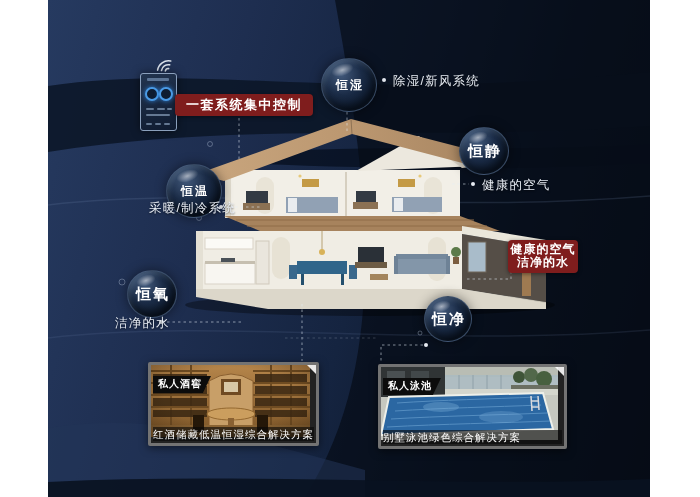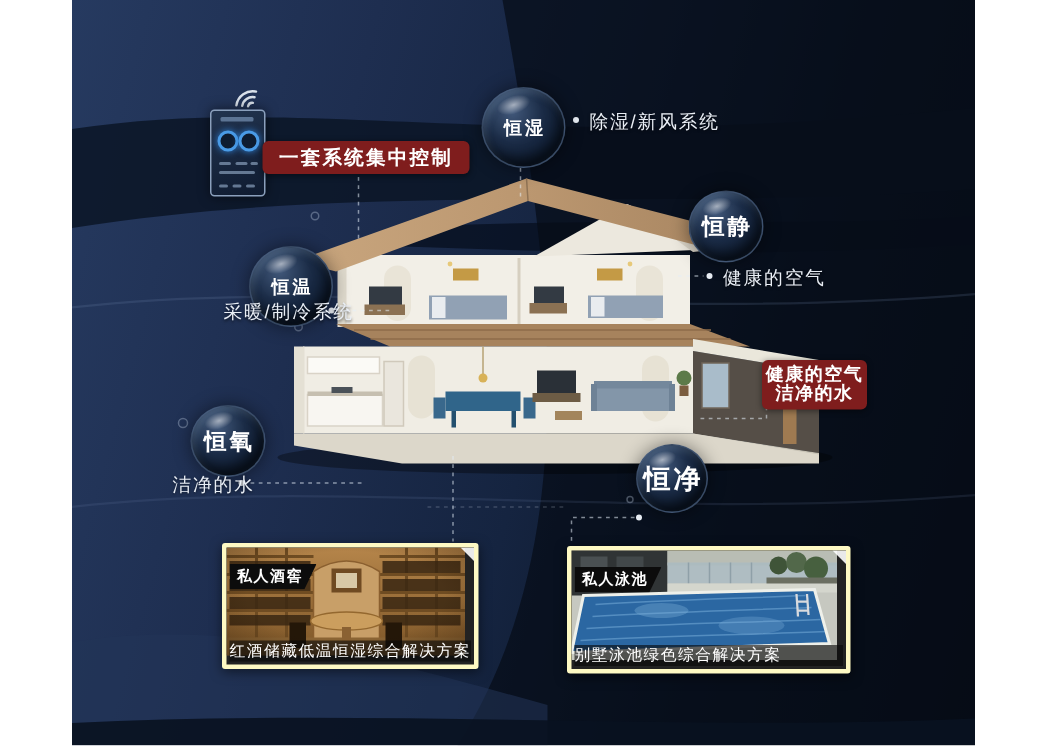--- a/index.html
+++ b/index.html
@@ -13,21 +13,21 @@
   .bubble{position:absolute;z-index:4;border-radius:50%;color:#fff;font-weight:700;
           display:flex;align-items:center;justify-content:center;letter-spacing:2px;padding-left:2px;
           background:radial-gradient(circle at 36% 30%,#41587a 0%,#1b2c47 40%,#0d1a2e 72%,#24364f 100%);
           border:1px solid rgba(130,155,190,.35);
           box-shadow:inset -3px -5px 8px rgba(0,0,0,.55),inset 2px 3px 5px rgba(160,190,225,.25),0 0 12px rgba(0,0,0,.45);}
   .bubble::after{content:"";position:absolute;left:16%;top:9%;width:42%;height:24%;border-radius:50%;
           background:radial-gradient(ellipse at center,rgba(255,255,255,.55),rgba(255,255,255,0) 70%);
           transform:rotate(-18deg);}
   .b-lg{width:52px;height:52px;font-size:12px;}
   .b-md{width:46px;height:46px;font-size:15px;}
-  .b-sm{width:44px;height:44px;font-size:18px;}
+  .b-sm{width:44px;height:44px;font-size:15px;}
   .p-shi{left:321px;top:58px}.p-jing{left:459px;top:127px}.p-wen{left:166px;top:164px}
   .p-yang{left:127px;top:270px}.p-jjing{left:424px;top:296px}
 
   
   .syslabel{position:absolute;z-index:5;color:#e9eef5;font-size:12.5px;letter-spacing:1.2px;white-space:nowrap;
             text-shadow:0 1px 2px rgba(0,0,0,.6);}
   .l-shi{left:393px;top:73px}.l-jing{left:482px;top:177px}.l-wen{left:149px;top:200px}
   .l-yang{left:115px;top:315px}.l-jjing{left:432px;top:338px}
 
   
@@ -44,21 +44,21 @@
   .phone .knob{position:absolute;top:13px;width:10px;height:10px;border-radius:50%;background:#0e1c30;
          border:2px solid #4a9be6;box-shadow:0 0 5px #2f7fd4;}
   .knob.k1{left:4px}.knob.k2{left:18px}
   .phone .row{position:absolute;height:2px;background:#7388a3;border-radius:1px;opacity:.85;}
   .r1{left:5px;top:34px;width:8px}.r2{left:16px;top:34px;width:8px}.r3{left:26px;top:34px;width:5px}
   .r4{left:5px;top:40px;width:24px;opacity:.5}
   .r5{left:5px;top:49px;width:6px}.r6{left:14px;top:49px;width:6px}.r7{left:23px;top:49px;width:6px}
   .wifi{position:absolute;z-index:5;left:152px;top:55px;transform:rotate(-35deg);}
 
   
-  .card{position:absolute;z-index:6;background:#fef9c3;border-radius:2px;padding:3px;box-shadow:0 2px 8px rgba(0,0,0,.5);}
+  .card{position:absolute;z-index:6;background:#737373;border-radius:2px;padding:3px;box-shadow:0 2px 8px rgba(0,0,0,.5);}
   .card1{left:148px;top:362px;width:165px;height:78px;}
   .card2{left:378px;top:364px;width:183px;height:79px;}
   .card .img{position:relative;width:100%;height:100%;overflow:hidden;background:#222;}
   .card .img>svg{display:block;}
   .tag{position:absolute;left:2px;top:11px;background:#0c0c0c;color:#fff;font-size:10px;font-weight:700;
        padding:1px 9px 2px 5px;letter-spacing:1px;clip-path:polygon(0 0,100% 0,86% 100%,0 100%);}
   .caption{position:absolute;left:2px;right:2px;bottom:2px;height:14px;line-height:14px;
        background:rgba(8,8,8,.62);color:#fff;font-size:10.5px;text-align:left;letter-spacing:1px;white-space:nowrap;}
   .fold{position:absolute;right:0;top:0;width:0;height:0;border-top:9px solid rgba(255,255,255,.9);
        border-left:9px solid transparent;}

